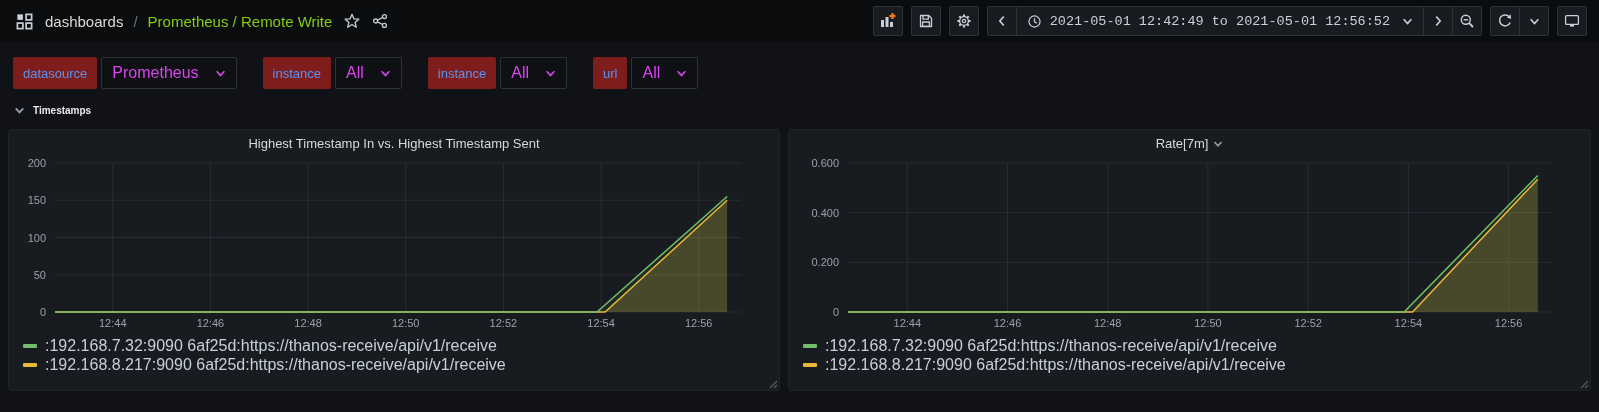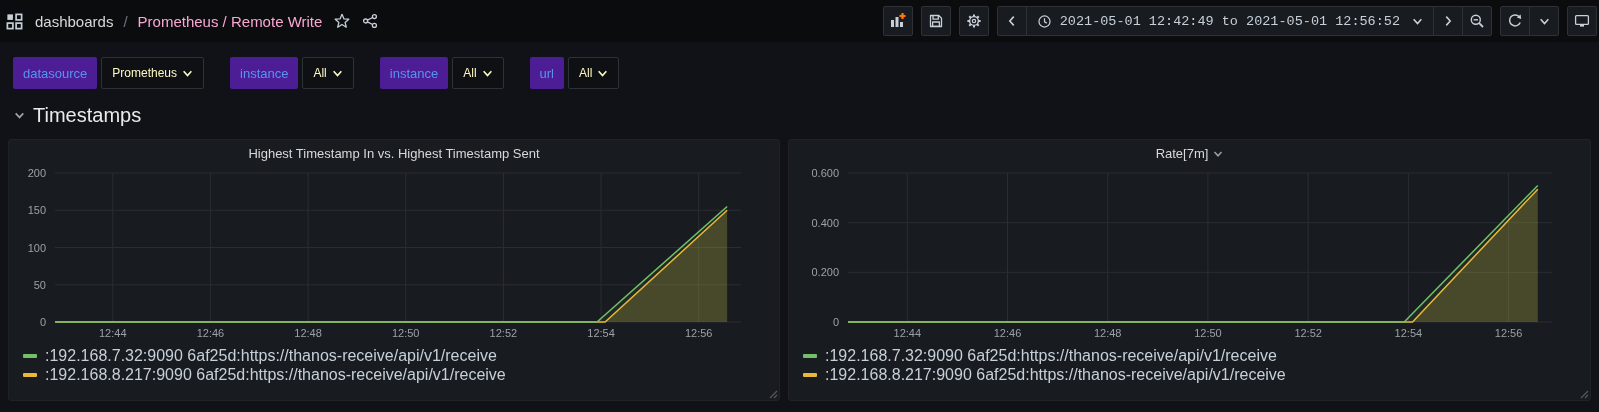--- a/index.html
+++ b/index.html
@@ -11,26 +11,26 @@
     position:relative;
   }
   :root {
     --page-bg:#111217; --panel-bg:#181b1f; --nav-bg:#0b0c0e;
     --border:#2c3235; --panel-border:#202226;
     --blue:#5794f2; --orange:#ff780a; --icon:#c7d0d9; --dim:#9aa1a9;
   }
   svg { display:block; }
 
   
-  .topnav { height:42px; background:var(--nav-bg); display:flex; align-items:center; padding:0 2px; }
+  .topnav { height:42px; background:var(--nav-bg); display:flex; align-items:center; padding:0 12px; }
   .nav-left { display:flex; align-items:center; flex:1; min-width:0; }
   .icon-btn { background:none; border:none; cursor:pointer; color:var(--icon); display:flex; align-items:center; padding:4px; }
   .crumb { font-size:15px; color:#d8d9da; margin-left:8px; cursor:pointer; }
   .crumb-sep { font-size:15px; color:#6e7580; margin:0 10px; }
-  .dash-title { font-size:15px; font-weight:500; color:#f9a8d4; cursor:pointer; }
+  .dash-title { font-size:15px; font-weight:500; color:#84cc16; cursor:pointer; }
   .title-actions { display:flex; align-items:center; margin-left:8px; gap:4px; }
 
   .nav-right { display:flex; align-items:center; }
   .tb-btn {
     height:30px; min-width:30px; display:flex; align-items:center; justify-content:center;
     background:var(--panel-bg); border:1px solid var(--border); border-radius:2px;
     color:var(--icon); cursor:pointer; font-family:Liberation Mono, monospace;
   }
   .standalone { margin-left:8px; }
   .tb-group { display:flex; margin-left:8px; }
@@ -38,31 +38,31 @@
   .tb-group .tb-btn:first-child { border-radius:2px 0 0 2px; margin-left:0; }
   .tb-group .tb-btn:last-child { border-radius:0 2px 2px 0; }
   .time-btn { padding:0 10px; gap:8px; font-size:13.5px; white-space:nowrap; }
   .time-btn .caret { margin-left:4px; }
 
   
   .var-row { display:flex; align-items:center; gap:26px; padding:15px 13px 11px; }
   .var-group { display:flex; align-items:center; gap:4px; }
   .var-label {
     height:32px; display:flex; align-items:center; padding:0 10px;
-    background:#4c1d95; color:var(--blue); font-size:13px; font-weight:500; border-radius:2px; cursor:default;
+    background:#7f1d1d; color:var(--blue); font-size:13px; font-weight:500; border-radius:2px; cursor:default;
   }
   .var-select {
-    height:32px; display:flex; align-items:center; gap:5px; padding:0 10px;
+    height:32px; display:flex; align-items:center; gap:16px; padding:0 10px;
     background:#0e1014; border:1px solid var(--border); border-radius:2px;
-    font-size:12px; color:#fef9c3; cursor:pointer;
+    font-size:16px; color:#d946ef; cursor:pointer;
   }
 
   
   .section-row { display:flex; align-items:center; gap:7px; padding:4px 13px 12px; cursor:pointer; }
-  .section-title { font-size:20px; font-weight:400; color:#e9eaeb; }
+  .section-title { font-size:10px; font-weight:700; color:#e9eaeb; }
 
   
   .panels { display:flex; gap:8px; padding:0 8px; }
   .panel {
     background:var(--panel-bg); border:1px solid var(--panel-border); border-radius:3px;
     height:262px; display:flex; flex-direction:column; position:relative;
   }
   .panel-left { width:772px; }
   .panel-right { flex:1; }
   .panel-title {

